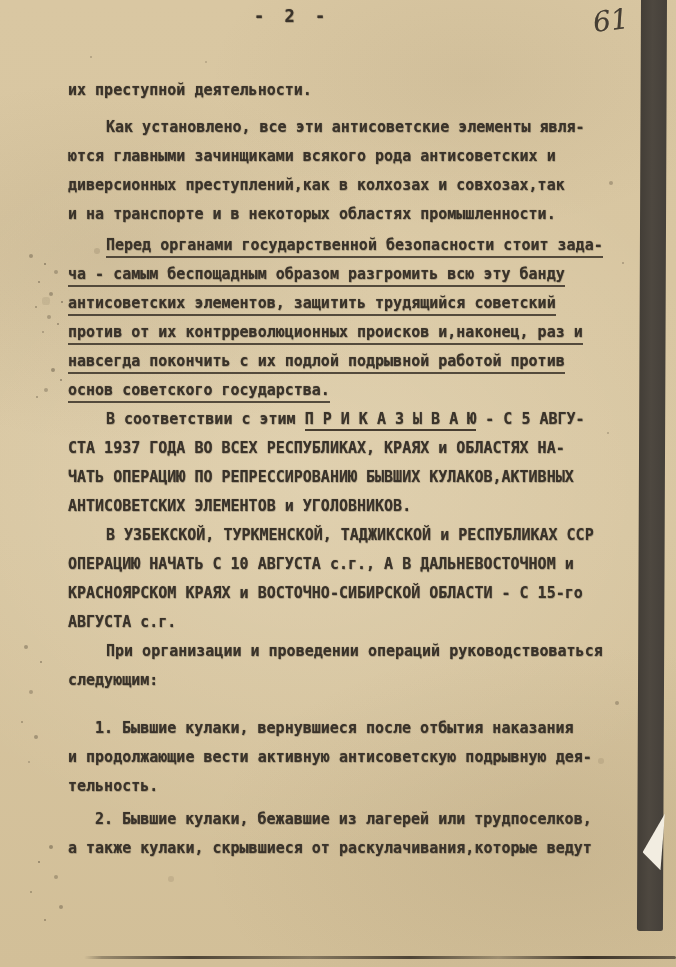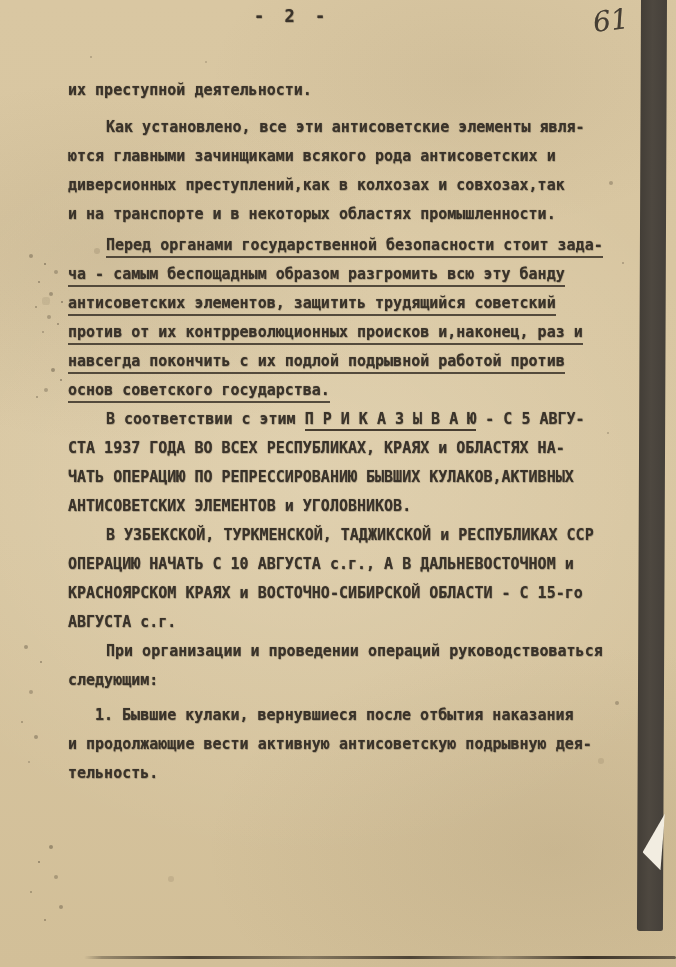--- a/index.html
+++ b/index.html
@@ -28,21 +28,21 @@
     font-family:"DejaVu Serif","Liberation Serif",serif;font-style:italic;
     font-size:28px;color:#453e34;transform:rotate(-7deg);
     text-shadow:0 0 .5px rgba(64,56,46,.5);
   }
   .body-block{position:absolute;left:68px;top:76px;width:582px;font-size:15px;line-height:29px;}
   .para{margin:0;padding:0;}
   .line{white-space:nowrap;height:29px;}
   .ind{padding-left:38px;}
   .ind-num{padding-left:27px;}
   .mt8{margin-top:8px;} .mt2{margin-top:2px;} .mt20{margin-top:20px;}
-  .mt6{margin-top:6px;} .mt4{margin-top:4px;}
+  .mt6{margin-top:19px;} .mt4{margin-top:4px;}
   .u{border-bottom:2px solid rgba(54,46,36,.82);padding-bottom:2px;}
   .order-emph{border-bottom:2px solid rgba(54,46,36,.9);padding-bottom:1px;}
   .heading{text-align:center;}
   
   .binding-strip{
     position:absolute;left:641px;top:0;width:26px;height:931px;z-index:2;
     background:linear-gradient(90deg,#433e37 0%,#4e4840 45%,#45403a 100%);
     transform:rotate(.25deg);transform-origin:top center;
     border-bottom-left-radius:3px;border-bottom-right-radius:2px;
   }
@@ -134,14 +134,18 @@
     <span class="line">следующим:</span>
   </p>
 
 
   <p class="para mt6">
     <span class="line ind-num">1. Бывшие кулаки, вернувшиеся после отбытия наказания</span>
     <span class="line">и продолжающие вести активную антисоветскую подрывную дея-</span>
     <span class="line">тельность.</span>
   </p>
 
+  <p class="para mt4">
+    <span class="line ind-num">2. Бывшие кулаки, бежавшие из лагерей или трудпоселков,</span>
+    <span class="line">а также кулаки, скрывшиеся от раскулачивания,которые ведут</span>
+  </p>
 
 </div>
 
 </body></html>

